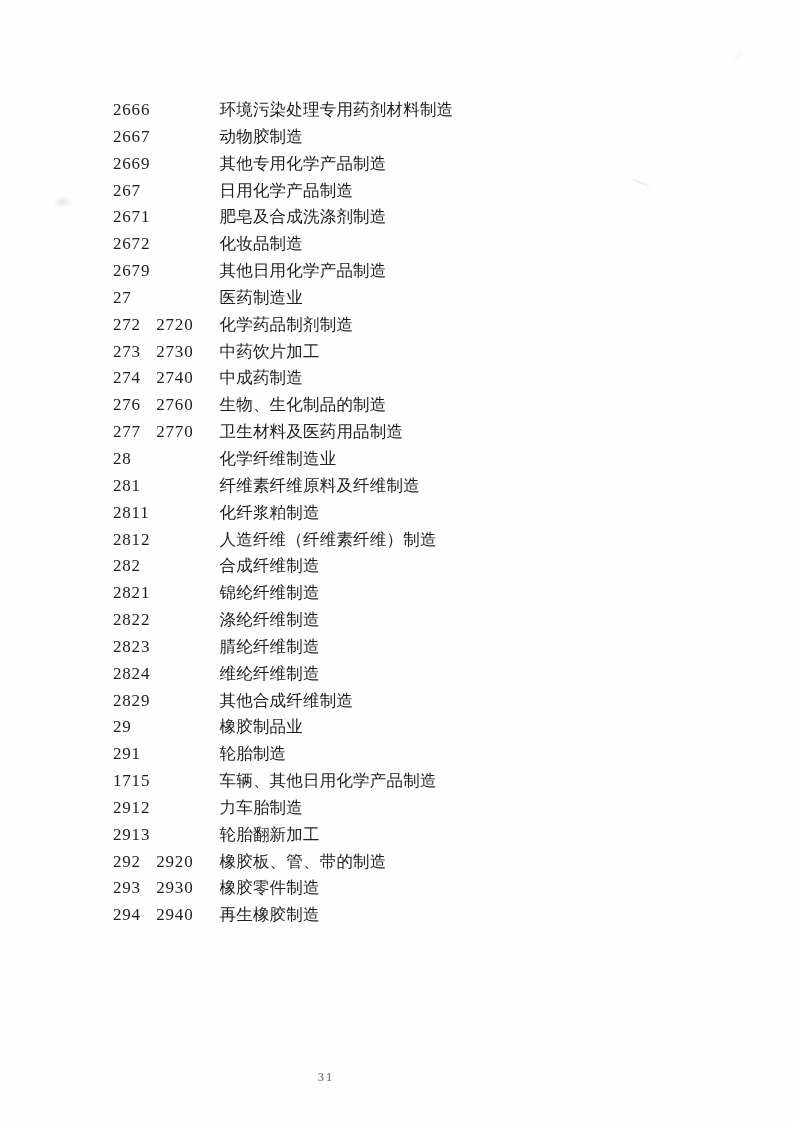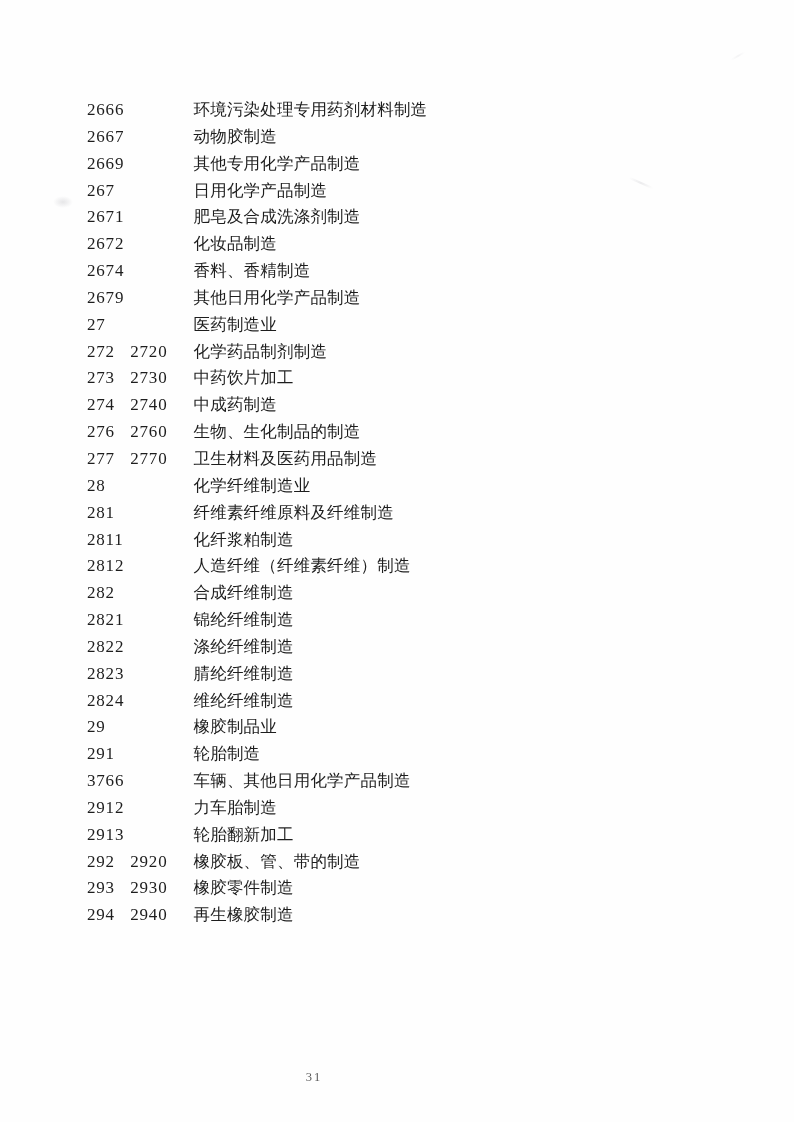--- a/index.html
+++ b/index.html
@@ -22,24 +22,23 @@
   }
   .rows {
     position: absolute;
     top: 97px;
     left: 0;
     right: 0;
   }
   .row {
     height: 26.85px;
     line-height: 26.85px;
-    padding-left: 79px;
+    padding-left: 113px;
     white-space: nowrap;
     font-size: 17px;
-    margin-left: 8px;
   }
   .c1 {
     display: inline-block;
     width: 39px;
     letter-spacing: 0.8px;
     vertical-align: top;
   }
   .c2 {
     display: inline-block;
     width: 59px;
@@ -52,20 +51,21 @@
   }
   .pageno {
     position: absolute;
     top: 1070px;
     left: 0;
     width: 628px;
     text-align: center;
     font-size: 12.5px;
     letter-spacing: 2px;
     color: #5a5a5a;
+    padding-left: 12px;
   }
   
   .artifact {
     position: absolute;
     pointer-events: none;
   }
   .a1 {
     left: 53px; top: 196px; width: 20px; height: 12px;
     background: radial-gradient(ellipse at center, rgba(120,120,130,0.18), rgba(120,120,130,0) 70%);
   }
@@ -115,25 +115,20 @@
     <span class="nm">肥皂及合成洗涤剂制造</span>
   </div>
 
   <div class="row">
     <span class="c1">2672</span>
     <span class="c2"></span>
     <span class="nm">化妆品制造</span>
   </div>
 
 
-  <div class="row">
-    <span class="c1">2674</span>
-    <span class="c2"></span>
-    <span class="nm">香料、香精制造</span>
-  </div>
 
   <div class="row">
     <span class="c1">2679</span>
     <span class="c2"></span>
     <span class="nm">其他日用化学产品制造</span>
   </div>
 
   <div class="row">
     <span class="c1">27</span>
     <span class="c2"></span>
@@ -219,35 +214,40 @@
     <span class="c2"></span>
     <span class="nm">腈纶纤维制造</span>
   </div>
 
   <div class="row">
     <span class="c1">2824</span>
     <span class="c2"></span>
     <span class="nm">维纶纤维制造</span>
   </div>
 
+  <div class="row">
+    <span class="c1">2829</span>
+    <span class="c2"></span>
+    <span class="nm">其他合成纤维制造</span>
+  </div>
 
   <div class="row">
     <span class="c1">29</span>
     <span class="c2"></span>
     <span class="nm">橡胶制品业</span>
   </div>
 
   <div class="row">
     <span class="c1">291</span>
     <span class="c2"></span>
     <span class="nm">轮胎制造</span>
   </div>
 
   <div class="row">
-    <span class="c1">3766</span>
+    <span class="c1">1715</span>
     <span class="c2"></span>
     <span class="nm">车辆、其他日用化学产品制造</span>
   </div>
 
   <div class="row">
     <span class="c1">2912</span>
     <span class="c2"></span>
     <span class="nm">力车胎制造</span>
   </div>
 

